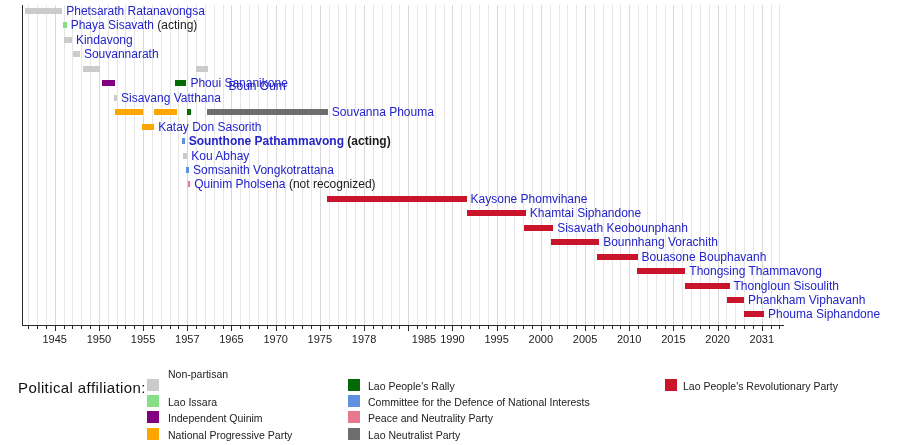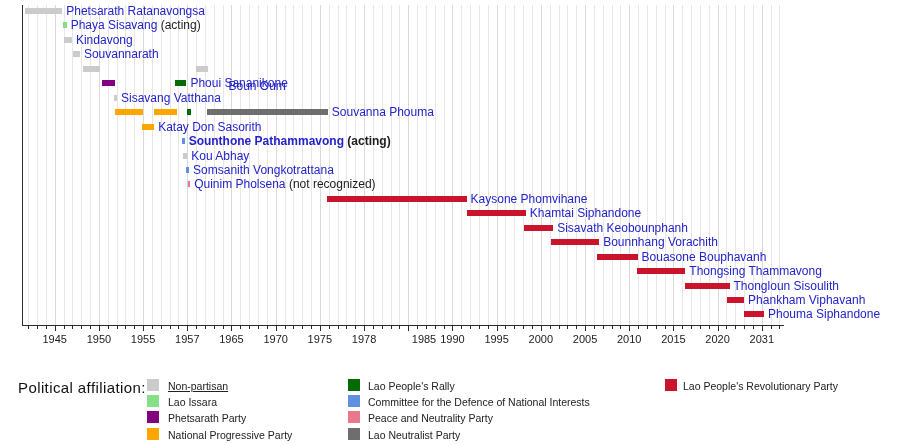--- a/index.html
+++ b/index.html
@@ -219,21 +219,21 @@
       <div class="tick-label" style="left: 585.016px; top: 333px;">2005</div>
       <div class="tick-label" style="left: 629.209px; top: 333px;">2010</div>
       <div class="tick-label" style="left: 673.402px; top: 333px;">2015</div>
       <div class="tick-label" style="left: 717.595px; top: 333px;">2020</div>
       <div class="tick-label" style="left: 761.787px; top: 333px;">2031</div>
       <div class="axis-y" style="left: 22px; top: 5px; height: 320px;"></div>
       <div class="axis-x" style="left: 22px; top: 325px; width: 762px;"></div>
       <div class="bar" style="left: 25.0935px; top: 8px; width: 37.122px; background: rgb(203, 203, 203);"></div>
       <div class="row-label" style="left: 66.2154px; top: 11px;"><span class="name">Phetsarath Ratanavongsa</span></div>
       <div class="bar" style="left: 62.6574px; top: 22.45px; width: 3.97735px; background: rgb(134, 222, 134);"></div>
-      <div class="row-label" style="left: 70.6347px; top: 25.45px;"><span class="name">Phaya Sisavang</span><span class="suffix"> (acting)</span></div>
+      <div class="row-label" style="left: 70.6347px; top: 25.45px;"><span class="name">Phaya Sisavath</span><span class="suffix"> (acting)</span></div>
       <div class="bar" style="left: 63.9832px; top: 36.9px; width: 7.9547px; background: rgb(203, 203, 203);"></div>
       <div class="row-label" style="left: 75.9379px; top: 39.9px;"><span class="name">Kindavong</span></div>
       <div class="bar" style="left: 72.8217px; top: 51.35px; width: 7.07085px; background: rgb(203, 203, 203);"></div>
       <div class="row-label" style="left: 83.8926px; top: 54.35px;"><span class="name">Souvannarath</span></div>
       <div class="bar" style="left: 82.9861px; top: 65.8px; width: 16.7933px; background: rgb(203, 203, 203);"></div>
       <div class="bar" style="left: 195.678px; top: 65.8px; width: 12.8159px; background: rgb(203, 203, 203);"></div>
       <div class="row-label" style="left: 212.494px; top: 86px; margin-left: 16px;"><span class="name">Boun Oum</span></div>
       <div class="bar" style="left: 101.547px; top: 80.25px; width: 13.6998px; background: rgb(128, 0, 128);"></div>
       <div class="bar" style="left: 174.907px; top: 80.25px; width: 11.4901px; background: rgb(5, 105, 5);"></div>
       <div class="row-label" style="left: 190.397px; top: 83.25px;"><span class="name">Phoui Sananikone</span></div>
@@ -270,25 +270,25 @@
       <div class="row-label" style="left: 733.527px; top: 285.55px;"><span class="name">Thongloun Sisoulith</span></div>
       <div class="bar" style="left: 726.875px; top: 297px; width: 17.2352px; background: rgb(201, 20, 43);"></div>
       <div class="row-label" style="left: 748.11px; top: 300px;"><span class="name">Phankham Viphavanh</span></div>
       <div class="bar" style="left: 744.11px; top: 311.45px; width: 19.8868px; background: rgb(201, 20, 43);"></div>
       <div class="row-label" style="left: 767.997px; top: 314.45px;"><span class="name">Phouma Siphandone</span></div>
     </div>
   <div id="legend">
     <span class="legend-title" style="left:18px;top:379px;">Political affiliation:</span>
     <div id="legend-items">
         <div class="swatch" style="left: 147px; top: 379px; background: rgb(203, 203, 203);"></div>
-        <span class="legend-label" style="left: 168px; top: 380px; text-decoration: underline;">Non-partisan</span>
+        <span class="legend-label" style="left: 168px; top: 368px;">Non-partisan</span>
         <div class="swatch" style="left: 147px; top: 395.2px; background: rgb(134, 222, 134);"></div>
         <span class="legend-label" style="left: 168px; top: 396.2px;">Lao Issara</span>
         <div class="swatch" style="left: 147px; top: 411.4px; background: rgb(128, 0, 128);"></div>
-        <span class="legend-label" style="left: 168px; top: 412.4px;">Phetsarath Party</span>
+        <span class="legend-label" style="left: 168px; top: 412.4px;">Independent Quinim</span>
         <div class="swatch" style="left: 147px; top: 427.6px; background: rgb(255, 165, 0);"></div>
         <span class="legend-label" style="left: 168px; top: 428.6px;">National Progressive Party</span>
         <div class="swatch" style="left: 348px; top: 379px; background: rgb(5, 105, 5);"></div>
         <span class="legend-label" style="left: 368px; top: 380px;">Lao People's Rally</span>
         <div class="swatch" style="left: 348px; top: 395.2px; background: rgb(96, 144, 224);"></div>
         <span class="legend-label" style="left: 368px; top: 396.2px;">Committee for the Defence of National Interests</span>
         <div class="swatch" style="left: 348px; top: 411.4px; background: rgb(232, 121, 140);"></div>
         <span class="legend-label" style="left: 368px; top: 412.4px;">Peace and Neutrality Party</span>
         <div class="swatch" style="left: 348px; top: 427.6px; background: rgb(110, 110, 110);"></div>
         <span class="legend-label" style="left: 368px; top: 428.6px;">Lao Neutralist Party</span>

